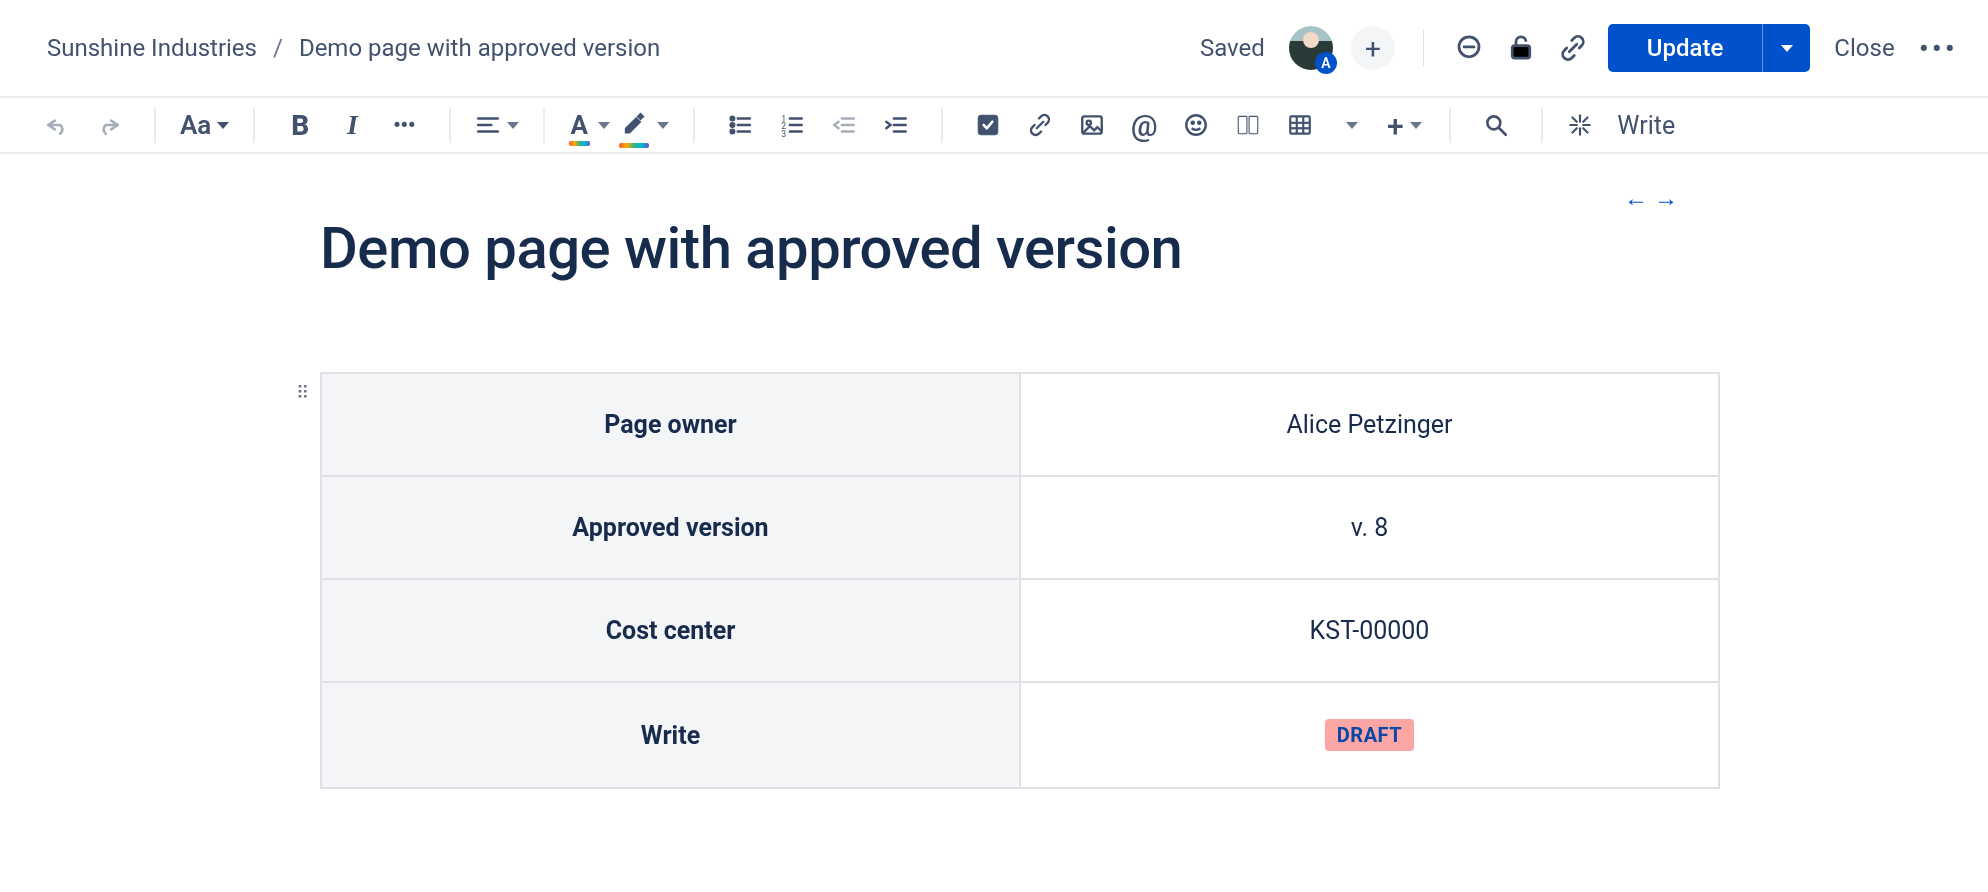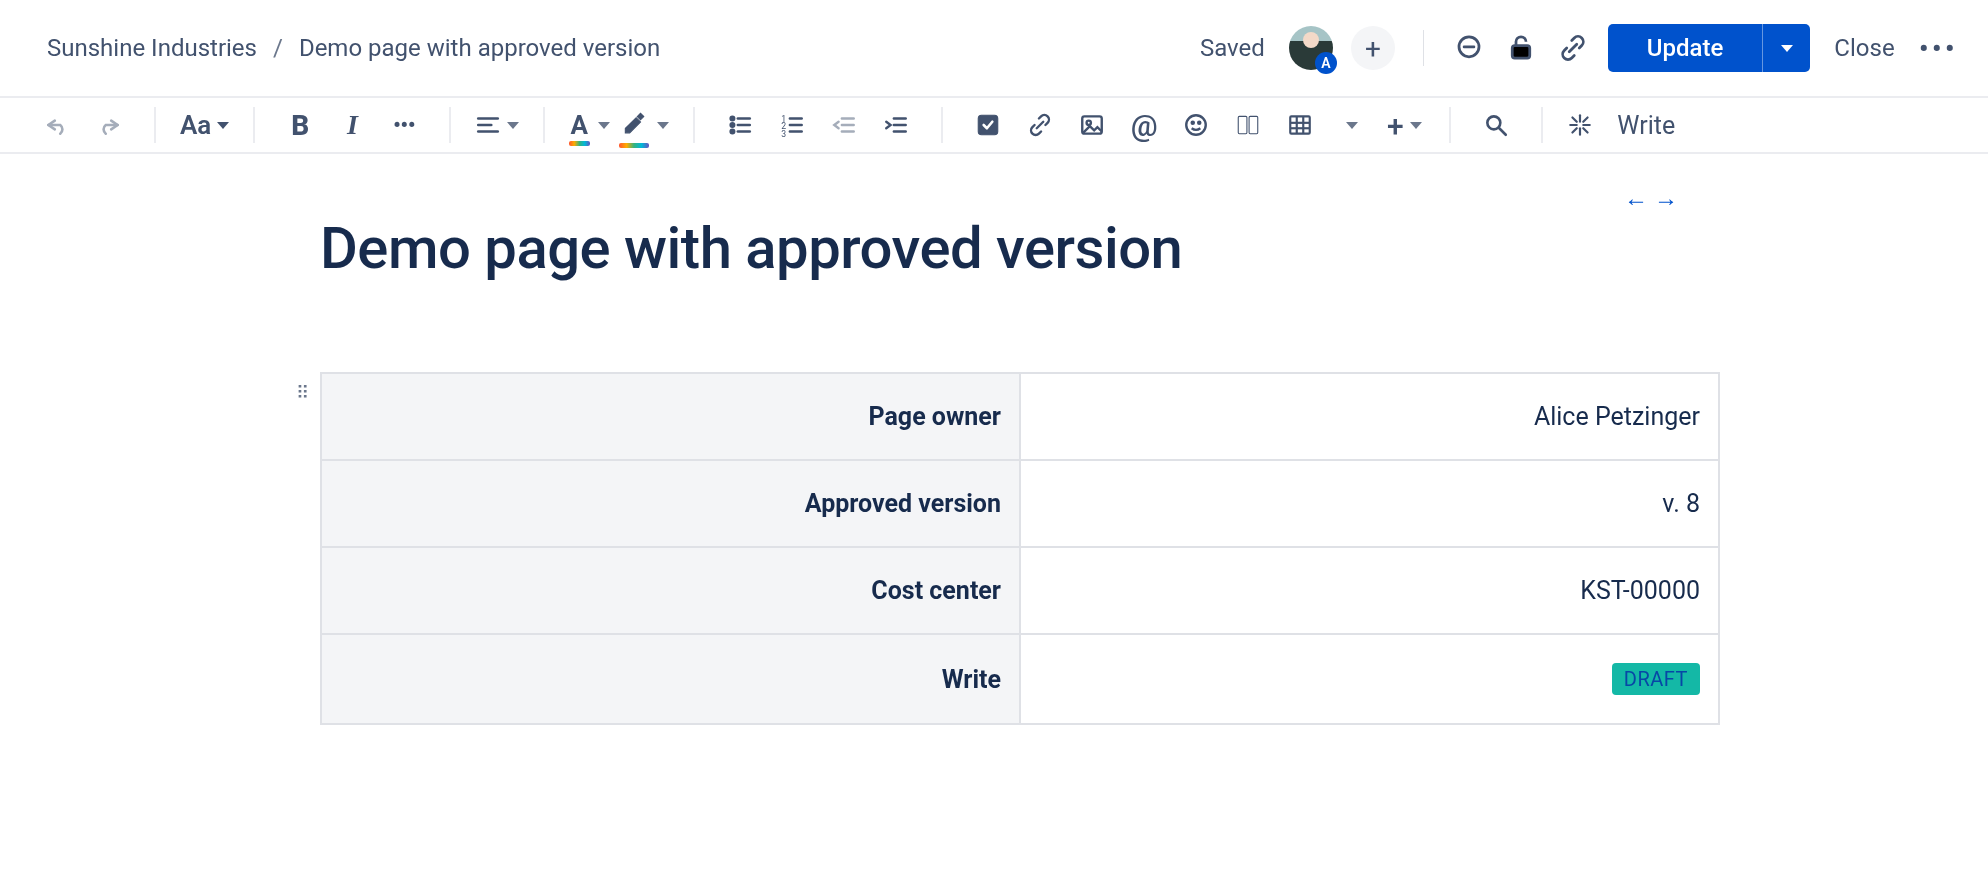--- a/index.html
+++ b/index.html
@@ -257,36 +257,36 @@
     cursor: grab;
     line-height: 6px;
   }
   table.meta {
     width: 100%;
     border-collapse: collapse;
     font-size: 25px;
   }
   table.meta td, table.meta th {
     border: 2px solid #DFE1E6;
-    padding: 28px 18px;
-    text-align: right;
+    padding: 36px 18px;
+    text-align: center;
     vertical-align: middle;
     color: #172B4D;
   }
   table.meta th {
     background: #F4F5F7;
     font-weight: 700;
     width: 50%;
   }
   table.meta tr:first-child th { font-weight: 700; }
   .status-badge {
     display: inline-block;
-    background: #14b8a6;
+    background: #fca5a5;
     color: #0747A6;
-    font-weight: 400;
+    font-weight: 700;
     font-size: 20px;
     letter-spacing: 0.5px;
     padding: 4px 12px;
     border-radius: 4px;
   }
 </style>
 </head>
 <body>
 
 <div class="header">

